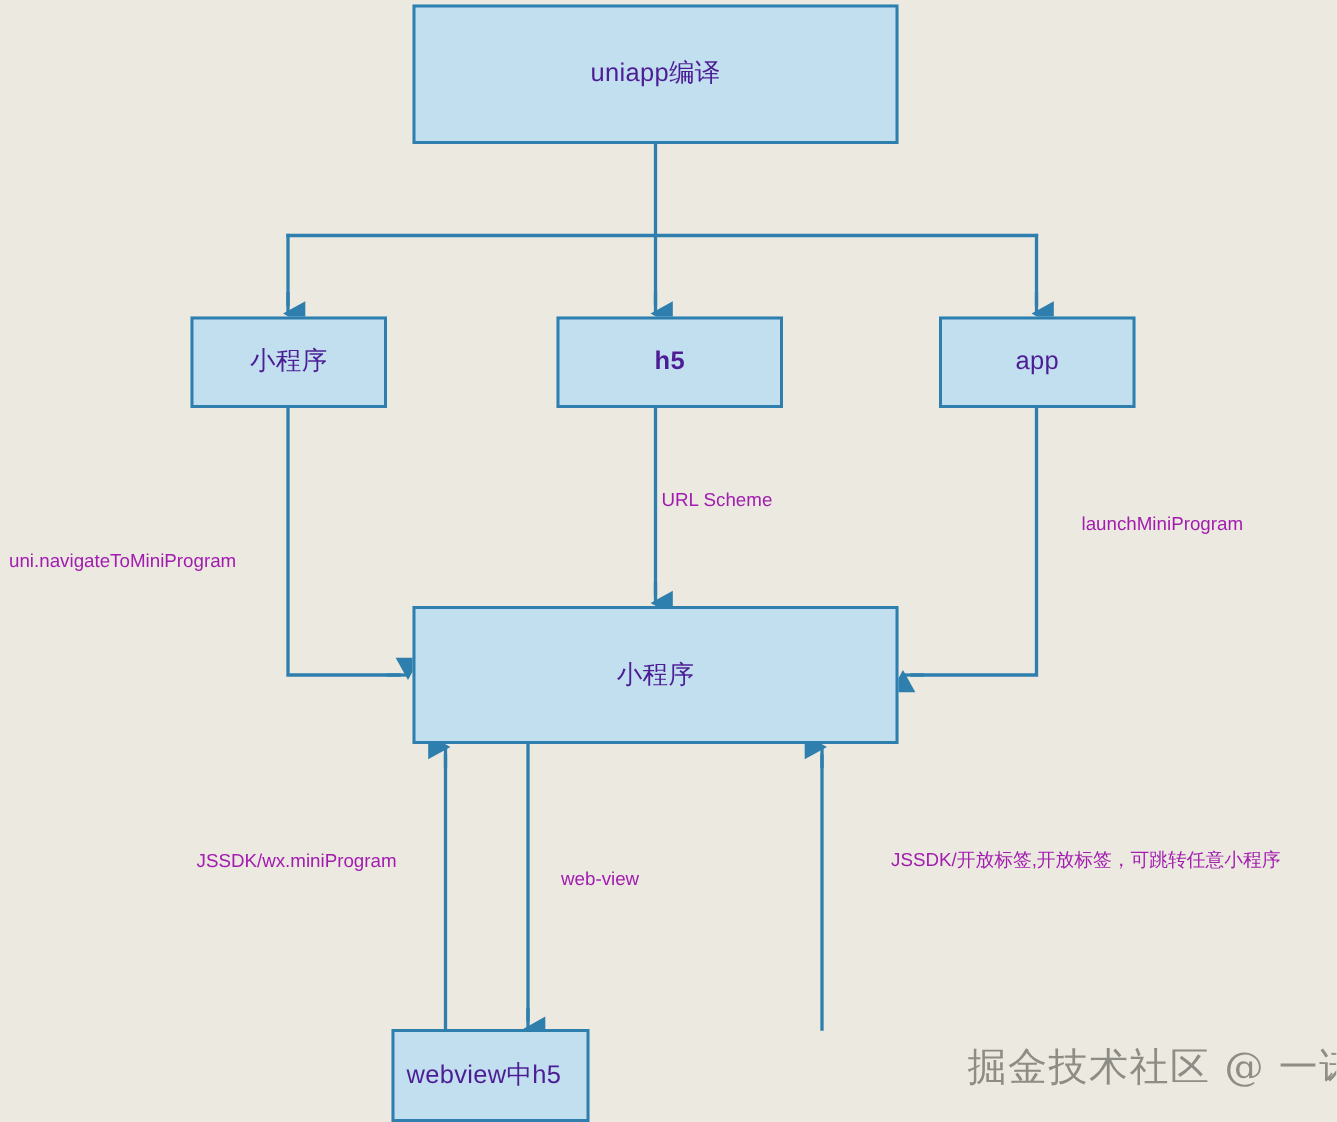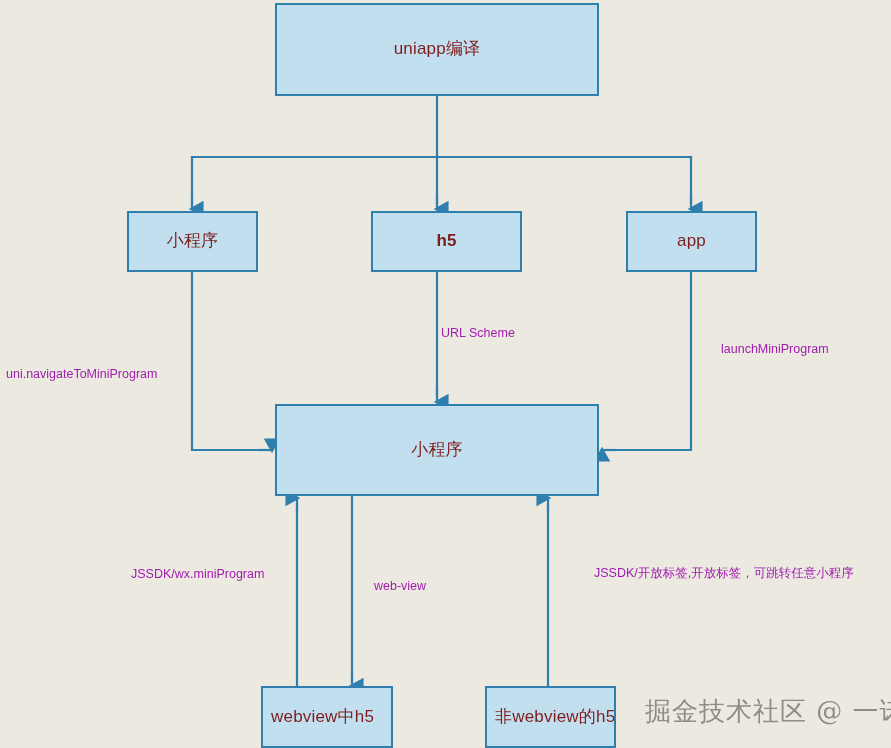--- a/index.html
+++ b/index.html
@@ -26,21 +26,21 @@
     height: 748px;
   }
   .node {
     position: absolute;
     box-sizing: border-box;
     background: #c2dff0;
     border: 2px solid #2e7fad;
     display: flex;
     align-items: center;
     justify-content: center;
-    color: #7f1d1d;
+    color: #4c1d95;
     font-size: 17px;
     line-height: 1.2;
     letter-spacing: 0.2px;
     white-space: nowrap;
   }
   .edge-label {
     position: absolute;
     color: #a21caf;
     font-size: 12.5px;
     line-height: 1.2;
@@ -121,23 +121,20 @@
   </div>
 
   <div class="node" style="left:275px; top:404px; width:324px; height:92px;">
     <span>小程序</span>
   </div>
 
   <div class="node" style="left:261px; top:686px; width:132px; height:62px; justify-content:flex-start; padding-left:8px;">
     <span>webview中h5</span>
   </div>
 
-  <div class="node" style="left:485px; top:686px; width:131px; height:62px; justify-content:flex-start; padding-left:8px; overflow:hidden;">
-    <span>非webview的h5</span>
-  </div>
 
   <div class="edge-label" style="left:6px; top:351px;margin-top:16px;">
     <span>uni.navigateToMiniProgram</span>
   </div>
 
   <div class="edge-label" style="left:441px; top:326px;">
     <span>URL Scheme</span>
   </div>
 
   <div class="edge-label" style="left:721px; top:342px;">

